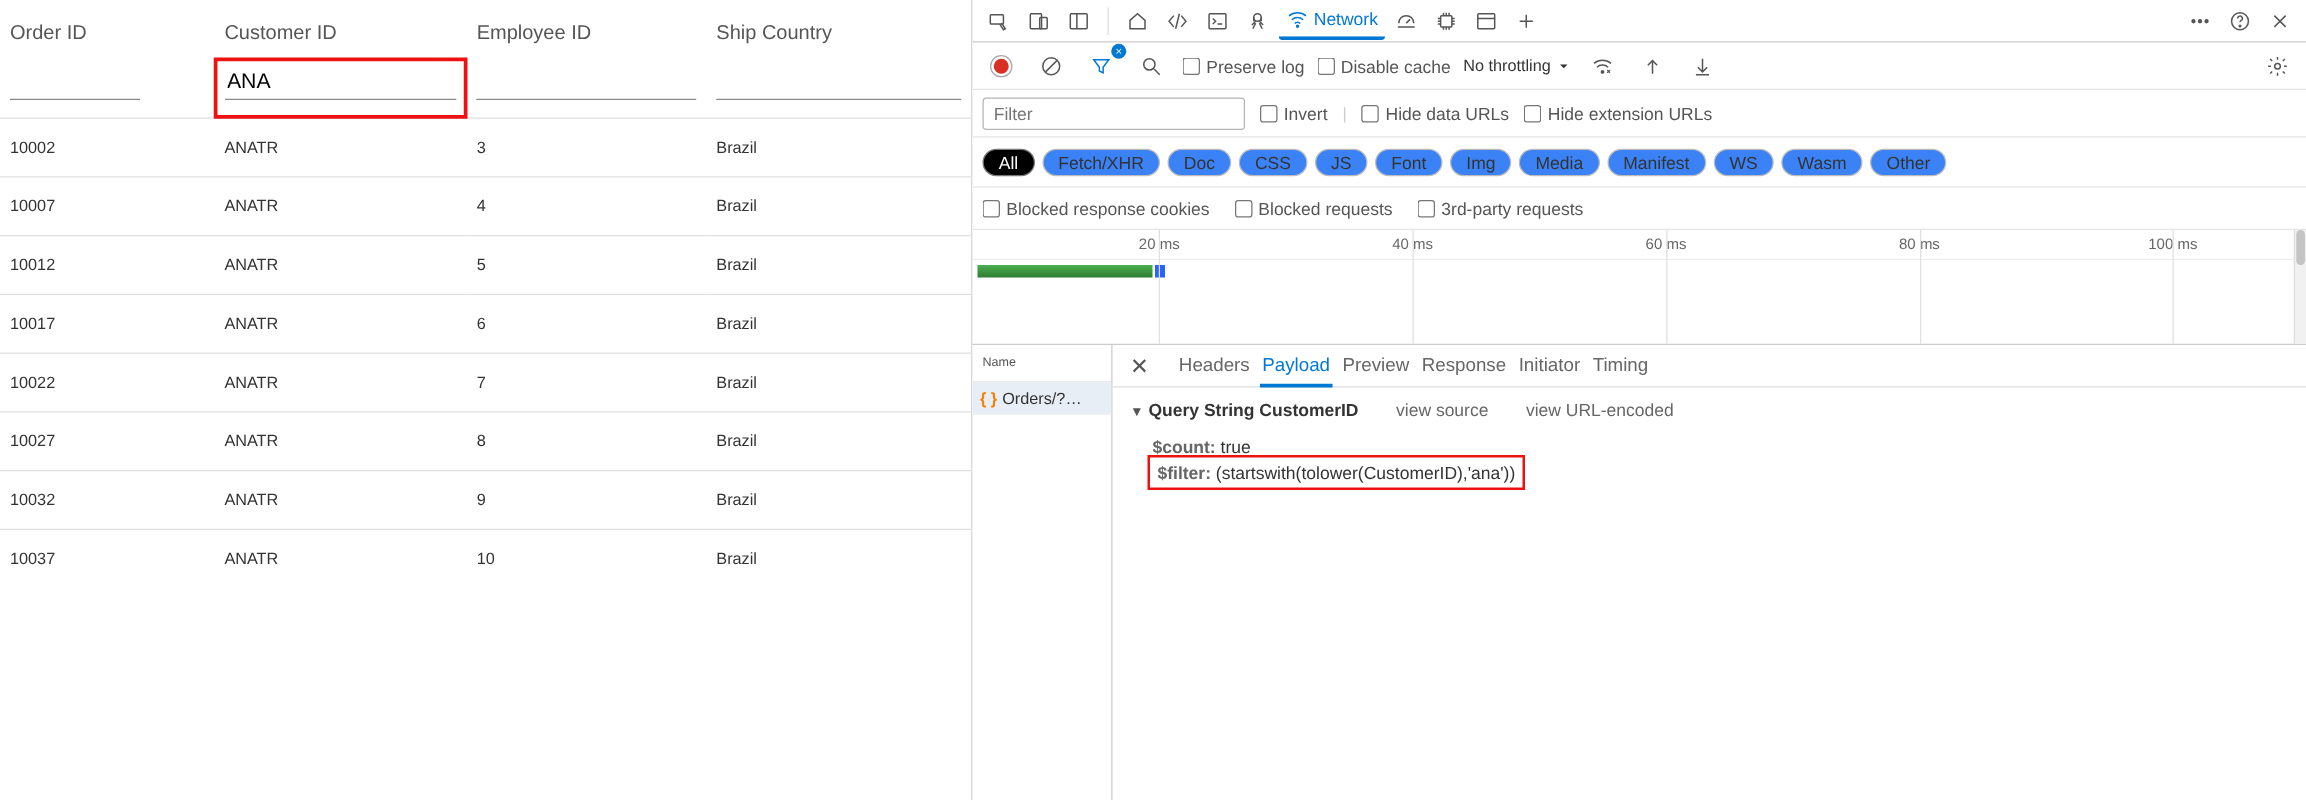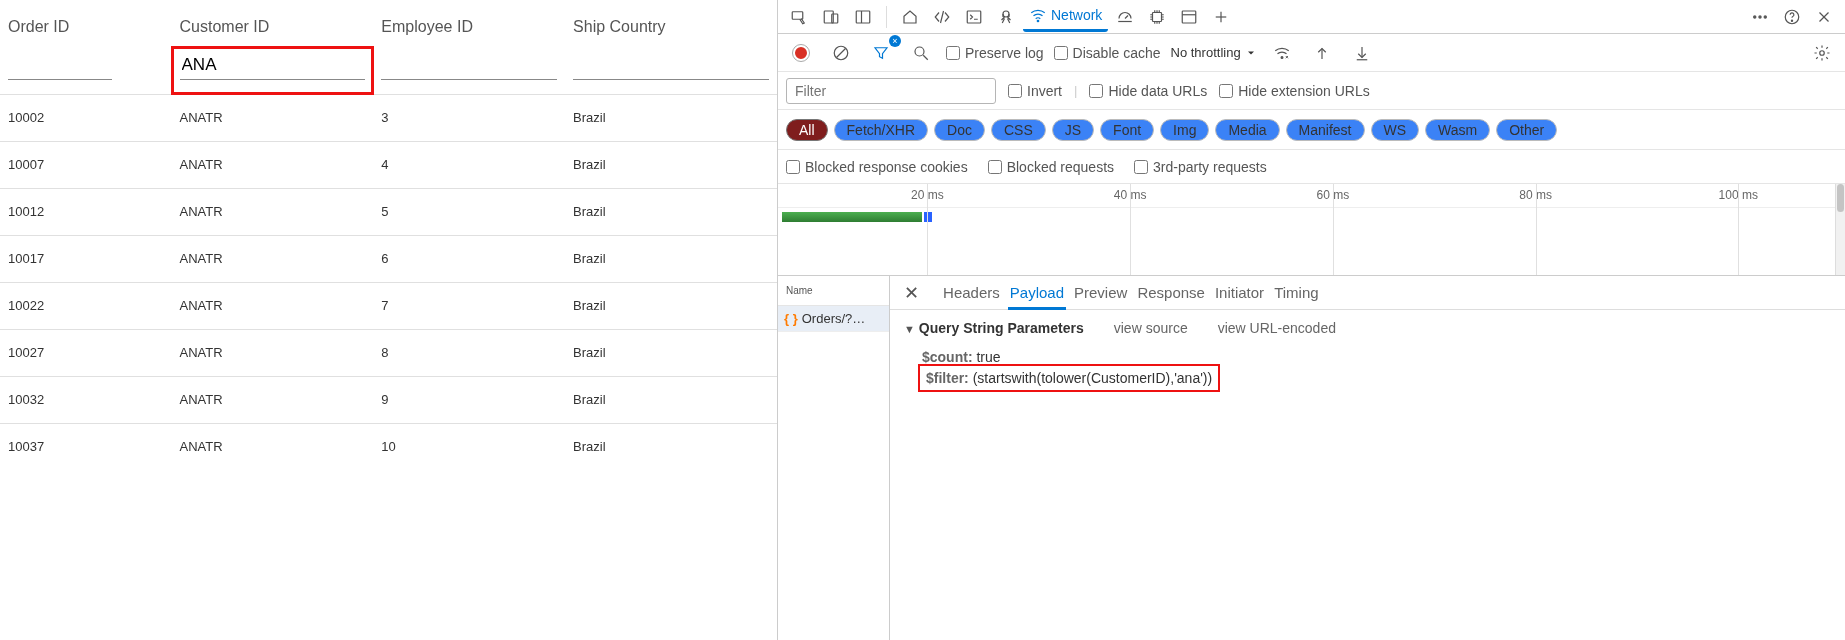--- a/index.html
+++ b/index.html
@@ -45,21 +45,21 @@
     .throttle-wrap { display: inline-flex; align-items: center; gap: 4px; }
 
     
     .net-filter-row { display: flex; align-items: center; height: 38px; padding: 0 8px; gap: 12px; border-bottom: 1px solid #e5e5e5; }
     .net-filter-row input.flt {
       width: 210px; border: 1px solid #b5b5b5; border-radius: 3px; padding: 4px 8px; font-size: 14px;
     }
     
     .net-types { display: flex; align-items: center; height: 40px; padding: 4px 8px; gap: 6px; border-bottom: 1px solid #e5e5e5; flex-wrap: wrap; }
     .pill { border: 1px solid #bbb; border-radius: 14px; padding: 2px 12px; font-size: 14px; color: #333; cursor: pointer; background: #3b82f6; }
-    .pill.active { background: #7f1d1d; color: #fff; border-color: #777; }
+    .pill.active { background: #000000; color: #fff; border-color: #777; }
 
     
     .net-checks2 { display: flex; align-items: center; height: 34px; padding: 0 8px; gap: 20px; border-bottom: 1px solid #e5e5e5; }
 
     
     .timeline { height: 92px; border-bottom: 1px solid #ccc; position: relative; }
     .timeline .ruler { height: 24px; border-bottom: 1px solid #eee; position: relative; font-size: 12px; color: #666; }
     .timeline .ruler span { position: absolute; top: 4px; transform: translateX(-50%); }
     .timeline .bars { position: absolute; top: 24px; left: 0; right: 0; bottom: 0; }
     .timeline .bar1 { position: absolute; left: 4px; top: 4px; width: 140px; height: 10px; background: linear-gradient(#4caf50, #2e7d32); }
@@ -415,21 +415,21 @@
           </div>
         </div>
     </div>
     <div class="detail">
       <div class="detail-tabs">
         <span class="close">✕</span>
         <span id="detail-tabs-slot"><span class="dtab" style="margin-right: 6px;">Headers</span><span class="dtab active" style="margin-right: 6px;">Payload</span><span class="dtab" style="margin-right: 6px;">Preview</span><span class="dtab" style="margin-right: 6px;">Response</span><span class="dtab" style="margin-right: 6px;">Initiator</span><span class="dtab" style="margin-right: 6px;">Timing</span></span>
       </div>
       <div class="payload">
         <div class="section">
-          <span><span class="tri">▼</span>&nbsp;<strong>Query String Parameters</strong></span>
+          <span><span class="tri">▼</span>&nbsp;<strong>Query String CustomerID</strong></span>
           <span class="viewsrc">view source</span>
           <span class="viewsrc">view URL-encoded</span>
         </div>
         <div id="payload-kvs"><div class="kv"><span class="k">$count:</span> <span class="v">true</span></div><div class="kv filter-hl"><span class="k">$filter:</span> <span class="v">(startswith(tolower(CustomerID),'ana'))</span></div></div>
       </div>
     </div>
   </div>
 
 </div>
 

